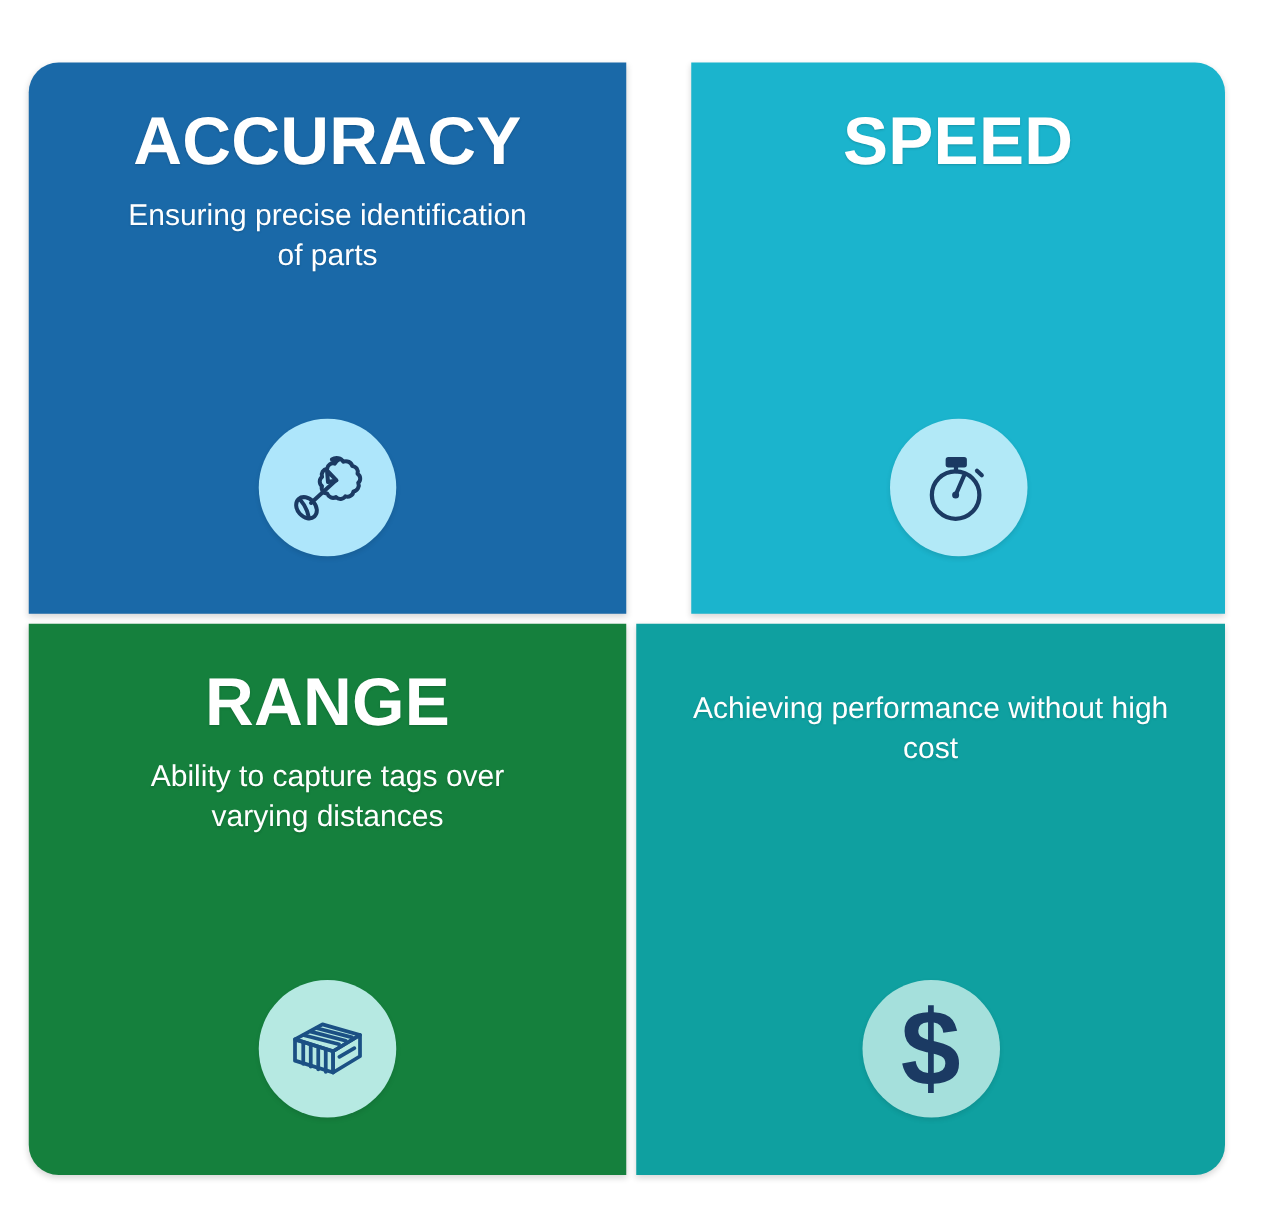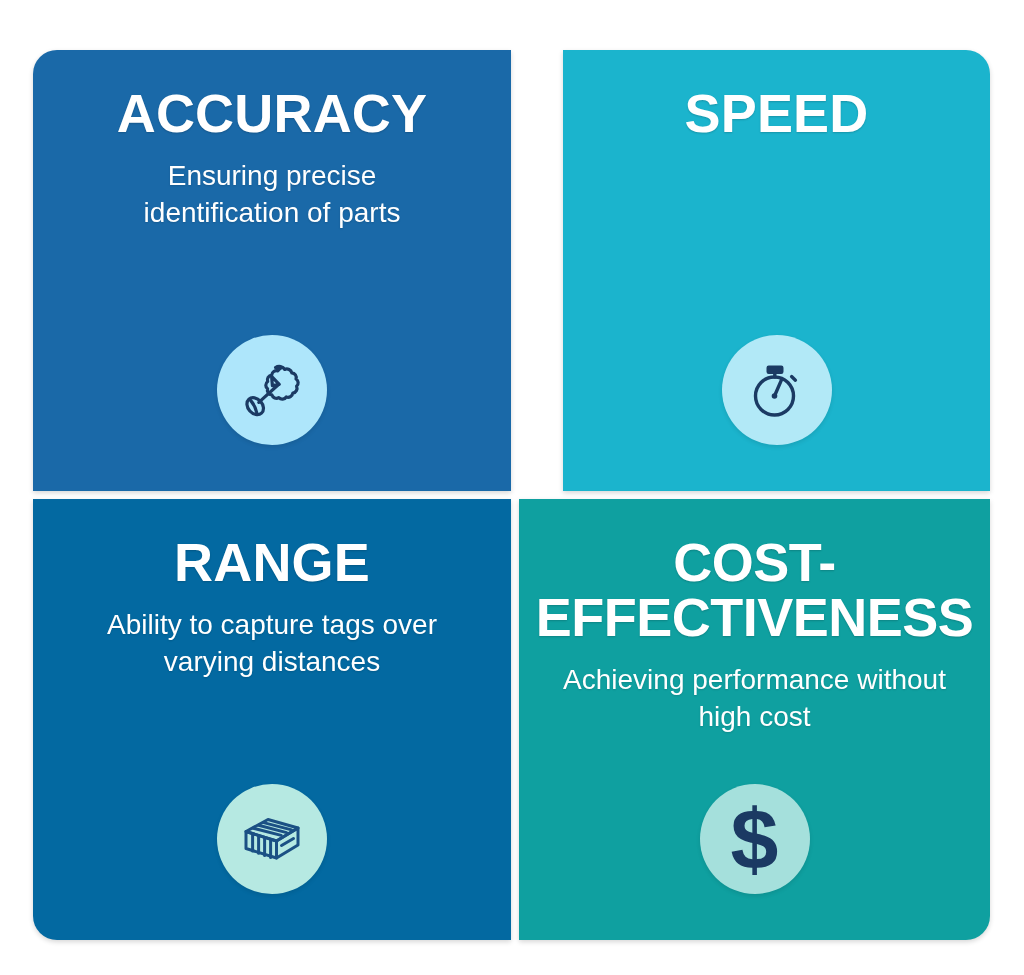--- a/index.html
+++ b/index.html
@@ -15,21 +15,21 @@
 
   #infographic {
     position: relative;
     width: 1024px;
     height: 975px;
     background: #ffffff;
   }
 
   .grid {
     position: absolute;
-    left: 33px;
+    left: 23px;
     top: 50px;
     width: 957px;
     height: 890px;
     display: grid;
     grid-template-columns: 478px 471px;
     grid-template-rows: 441px 441px;
     column-gap: 8px;
     row-gap: 8px;
   }
 
@@ -39,37 +39,37 @@
     flex-direction: column;
     align-items: center;
     padding: 36px 26px 0 26px;
     overflow: hidden;
     box-shadow: 0 2px 5px rgba(0,0,0,0.16);
   }
 
   
   .panel-accuracy      { background: #1a69a8; border-radius: 24px 0 0 0; }
   .panel-speed         { background: #1bb4cd; border-radius: 0 24px 0 0; margin-left: 44px; }
-  .panel-range         { background: #0369a1; border-radius: 0 0 0 24px; }
+  .panel-range         { background: #15803d; border-radius: 0 0 0 24px; }
   .panel-cost          { background: #0fa0a0; border-radius: 0 0 24px 0; }
 
   .panel-title {
     font-size: 54px;
     font-weight: bold;
     color: #ffffff;
     line-height: 1.02;
     letter-spacing: 0.2px;
     text-align: center;
     text-shadow: 0 1px 2px rgba(0,0,0,0.18);
     white-space: pre-line;
   }
 
   .panel-desc {
     margin-top: 16px;
-    font-size: 28px;
+    font-size: 24px;
     font-weight: normal;
     color: #ffffff;
     line-height: 1.33;
     text-align: center;
     text-shadow: 0 1px 2px rgba(0,0,0,0.14);
     max-width: 330px;
   }
 
   .panel-cost .panel-desc { max-width: 430px; }
   .panel-cost .panel-title { letter-spacing: -0.5px; }
@@ -172,21 +172,20 @@
             <path d="M24.6 31.4v17"></path>
             <path d="M30.6 33.4v17"></path>
 
             <path d="M41.5 38.5 53.5 31.5"></path>
           </svg>
         </span>
       </div>
     </div>
 
     <div class="panel panel-cost">
-      <div class="panel-title">COST-EFFECTIVENESS</div>
       <div class="panel-desc">Achieving performance without high cost</div>
       <div class="icon-wrap">
         <span class="dollar-glyph">$</span>
       </div>
     </div>
 
   </div>
 </div>
 
 </body></html>

